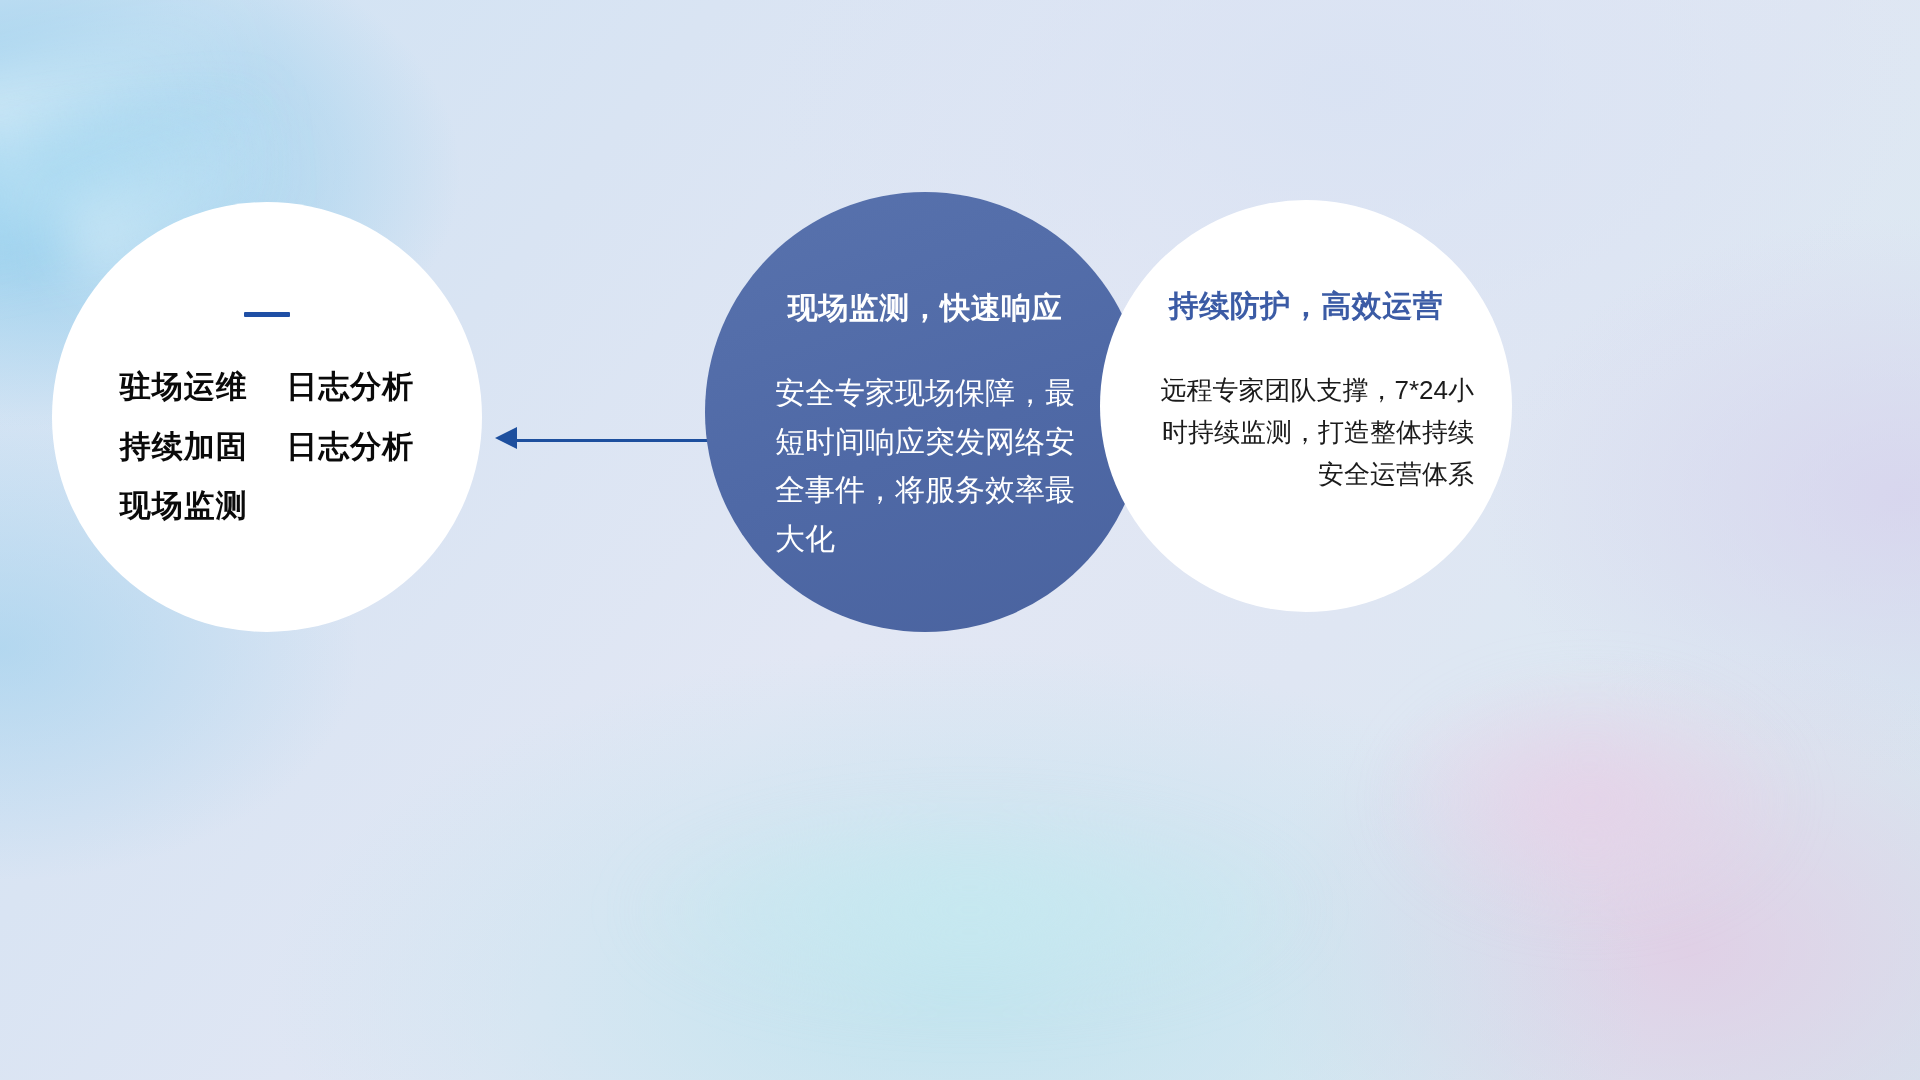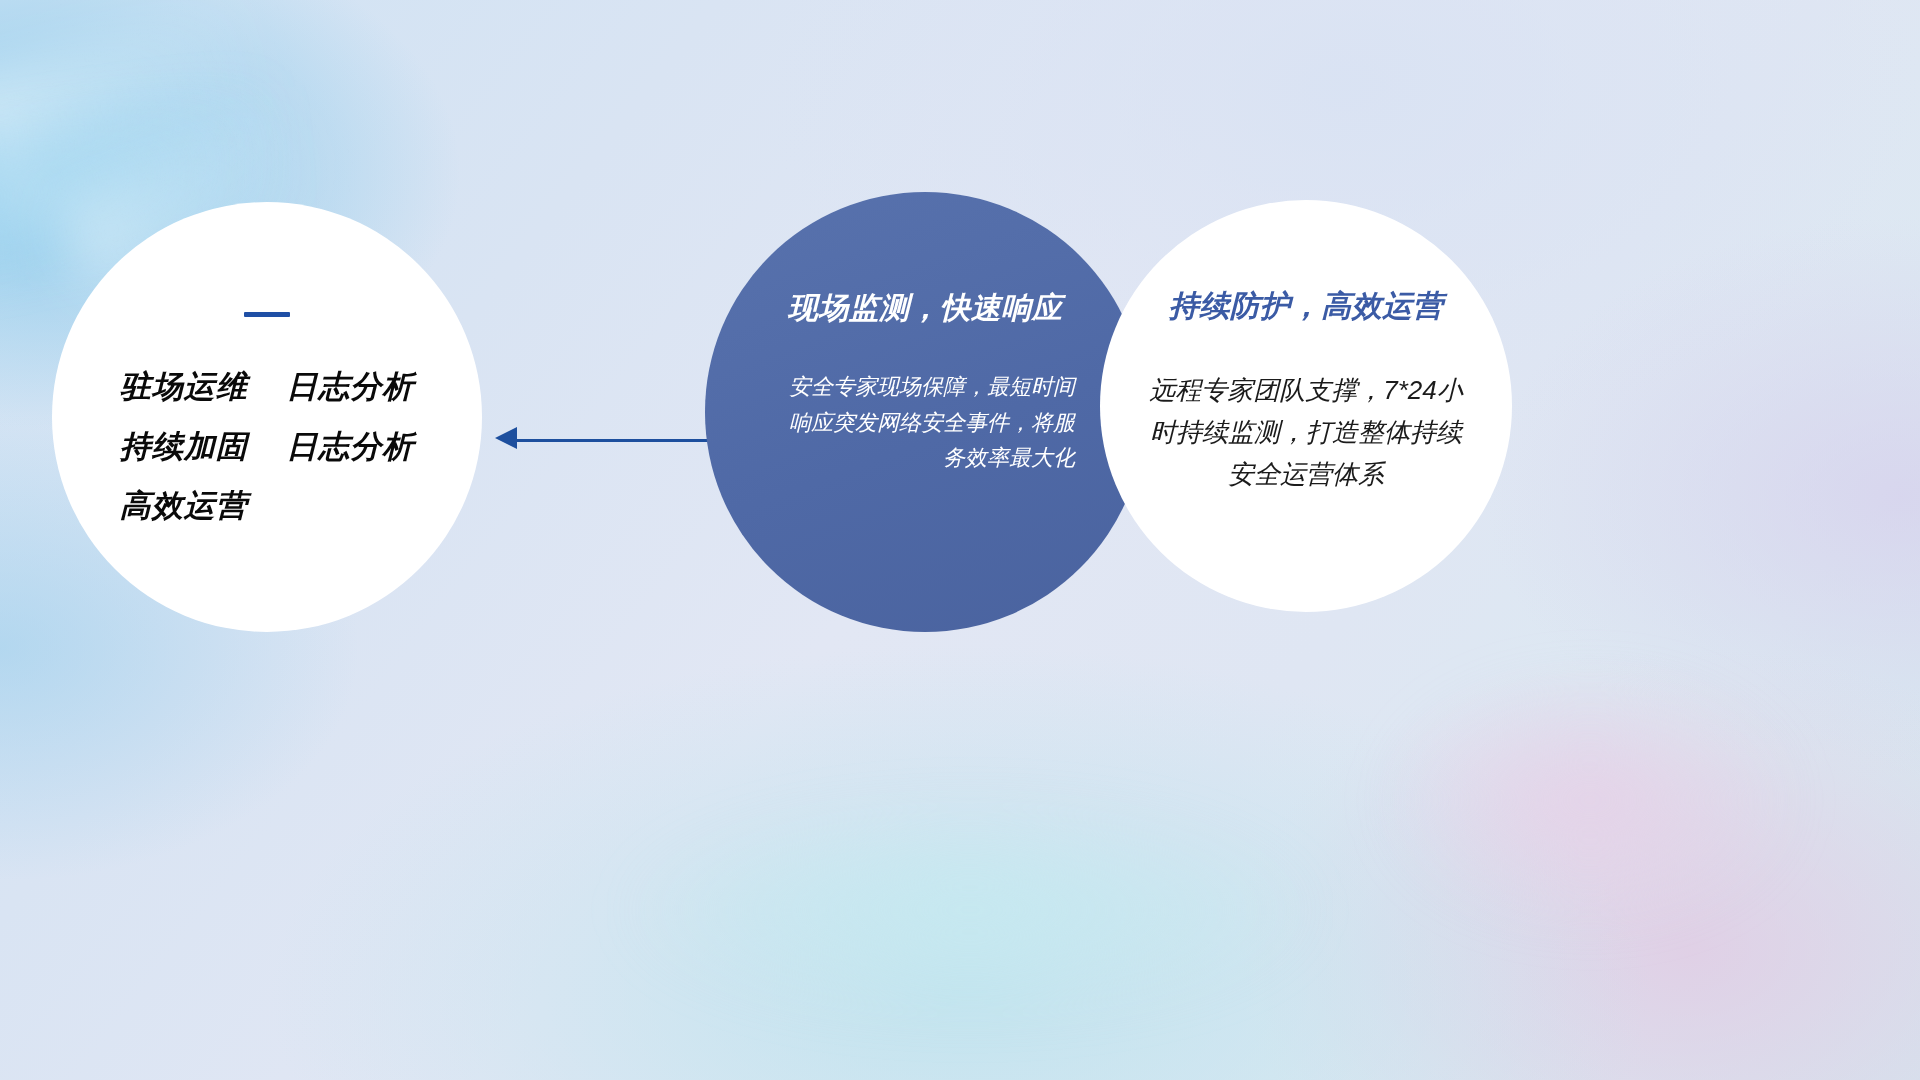--- a/index.html
+++ b/index.html
@@ -93,21 +93,20 @@
 
   
   .circle {
     position: absolute;
     border-radius: 50%;
     display: flex;
     flex-direction: column;
     align-items: center;
     justify-content: flex-start;
     box-sizing: border-box;
-    font-style: italic;
   }
 
   
   .circle-left {
     left: 52px;
     top: 202px;
     width: 430px;
     height: 430px;
     background: #ffffff;
     z-index: 2;
@@ -142,22 +141,22 @@
     color: #ffffff;
   }
   .mid-title {
     font-size: 30px;
     font-weight: 700;
     letter-spacing: 0.5px;
     white-space: nowrap;
     margin-bottom: 40px;
   }
   .mid-body {
-    text-align: right;
-    font-size: 22px;
+    text-align: left;
+    font-size: 30px;
     line-height: 1.62;
     width: 300px;
     font-weight: 400;
   }
 
   
   .circle-right {
     left: 1100px;
     top: 200px;
     width: 412px;
@@ -168,21 +167,21 @@
   }
   .right-title {
     font-size: 30px;
     font-weight: 700;
     color: #3b5ba5;
     letter-spacing: 0.5px;
     white-space: nowrap;
     margin-bottom: 42px;
   }
   .right-body {
-    text-align: center;
+    text-align: right;
     font-size: 26px;
     line-height: 1.62;
     color: #1b1b1b;
     width: 336px;
     font-weight: 400;
   }
 </style>
 </head>
 <body>
 
@@ -197,21 +196,21 @@
   <div class="arrow-wrap">
     <div class="arrow-head"></div>
     <div class="arrow-line"></div>
   </div>
 
   <div class="circle circle-left">
     <div class="left-dash"></div>
     <div class="left-lines">
       <div class="ln">驻场运维    日志分析</div>
       <div class="ln">持续加固    日志分析</div>
-      <div class="ln">高效运营</div>
+      <div class="ln">现场监测</div>
     </div>
   </div>
 
   <div class="circle circle-mid">
     <div class="mid-title">现场监测，快速响应</div>
     <div class="mid-body">安全专家现场保障，最短时间响应突发网络安全事件，将服务效率最大化</div>
   </div>
 
   <div class="circle circle-right">
     <div class="right-title">持续防护，高效运营</div>

